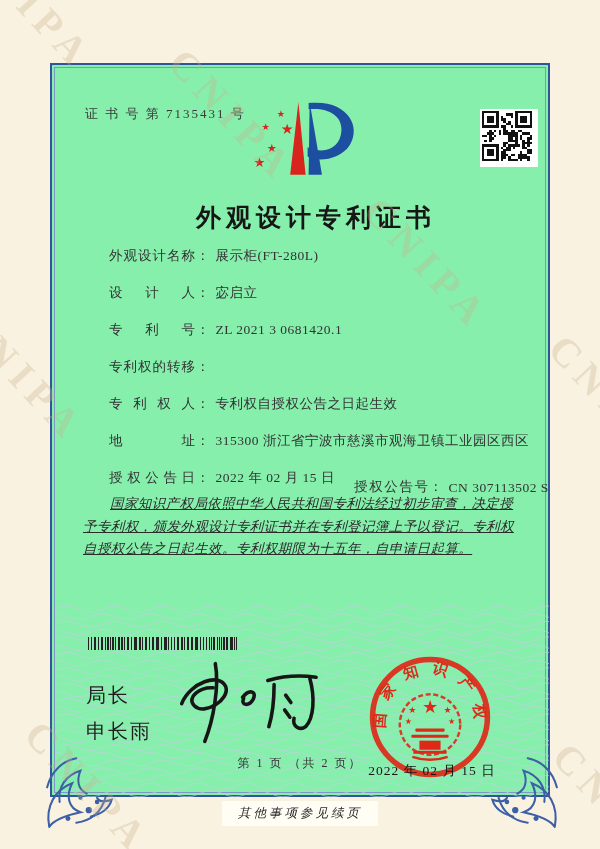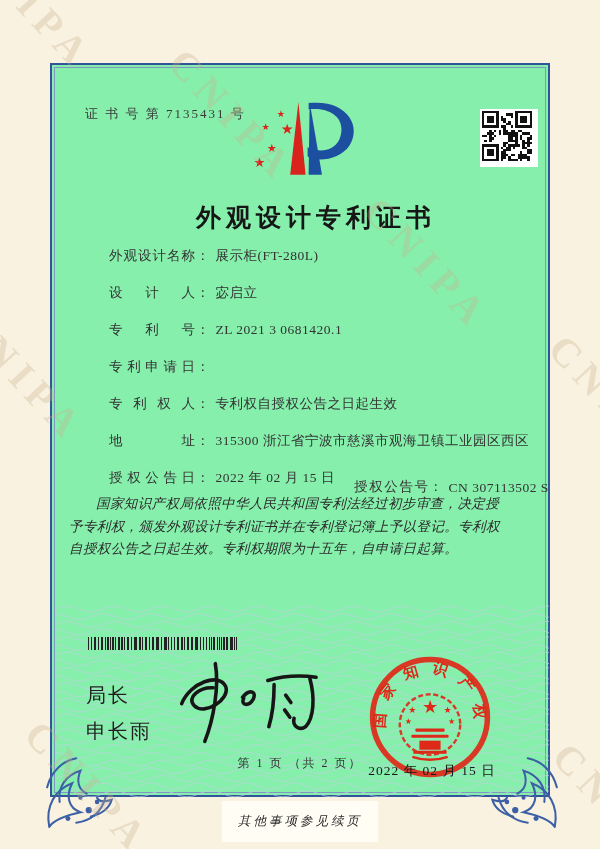--- a/index.html
+++ b/index.html
@@ -36,39 +36,39 @@
   
   .fields{position:absolute;left:33px;top:173px;width:444px;}
   .row{height:36.9px;display:flex;align-items:center;font-size:13.5px;color:#333;position:relative;margin-left:24px;}
   .lbl{display:inline-block;width:86px;text-align:justify;text-align-last:justify;}
   .colon{margin:0 6px 0 1px;}
   .val{letter-spacing:.5px;white-space:nowrap;}
   .grant-no{position:absolute;left:245px;top:0;height:100%;display:flex;align-items:flex-end;}
   .grant-no .lbl{width:74px;}
 
   
-  .legal{position:absolute;left:17px;top:428px;width:436px;}
+  .legal{position:absolute;left:31px;top:428px;width:436px;text-decoration:underline;}
   .legal p{margin:0;text-indent:2em;font-style:italic;font-size:13.5px;line-height:22.5px;
            color:#2a2a2a;letter-spacing:.4px;}
 
   
   .barcode{position:absolute;left:36px;top:572px;width:153px;height:13px;}
   .officer{position:absolute;left:34px;top:617px;font-family:"Liberation Sans",sans-serif;
            font-size:20px;color:#1f1f1f;letter-spacing:2px;}
   .officer .o-title{margin-bottom:9px;}
   .signature{position:absolute;left:115px;top:590px;width:168px;height:95px;}
   .seal{position:absolute;left:310px;top:584px;width:136px;height:136px;}
   .seal-date{position:absolute;left:298px;top:697px;width:164px;text-align:center;
              font-size:13.5px;color:#161616;letter-spacing:1px;z-index:4;}
   .page-info{position:absolute;left:0;top:690px;width:100%;text-align:center;
              font-size:12px;letter-spacing:2px;color:#333;}
 
   
   .continuation{position:absolute;left:0;top:801px;width:100%;text-align:center;z-index:2;}
-  .continuation span{display:inline-block;background:#fffdf4;padding:12px 16px;
+  .continuation span{display:inline-block;background:#fffdf4;padding:4px 16px;
         font-style:italic;font-size:12.5px;letter-spacing:3px;color:#2a2a2a;}
 </style>
 </head>
 <body>
 
 <div class="page">
 
   <div class="frame">
 
     <svg class="waves" id="waves-svg" viewBox="0 0 494 196" preserveAspectRatio="none">
@@ -290,21 +290,21 @@
         <span class="lbl">设计人</span>
           <span class="colon">：</span>
         <span class="val">宓启立</span>
       </div>
       <div class="row">
         <span class="lbl">专利号</span>
           <span class="colon">：</span>
         <span class="val">ZL 2021 3 0681420.1</span>
       </div>
       <div class="row">
-        <span class="lbl">专利申请日</span>
+        <span class="lbl">专利权的转移</span>
           <span class="colon">：</span>
       </div>
       <div class="row">
         <span class="lbl">专利权人</span>
           <span class="colon">：</span>
         <span class="val">专利权自授权公告之日起生效</span>
       </div>
       <div class="row">
         <span class="lbl">地址</span>
           <span class="colon">：</span>

